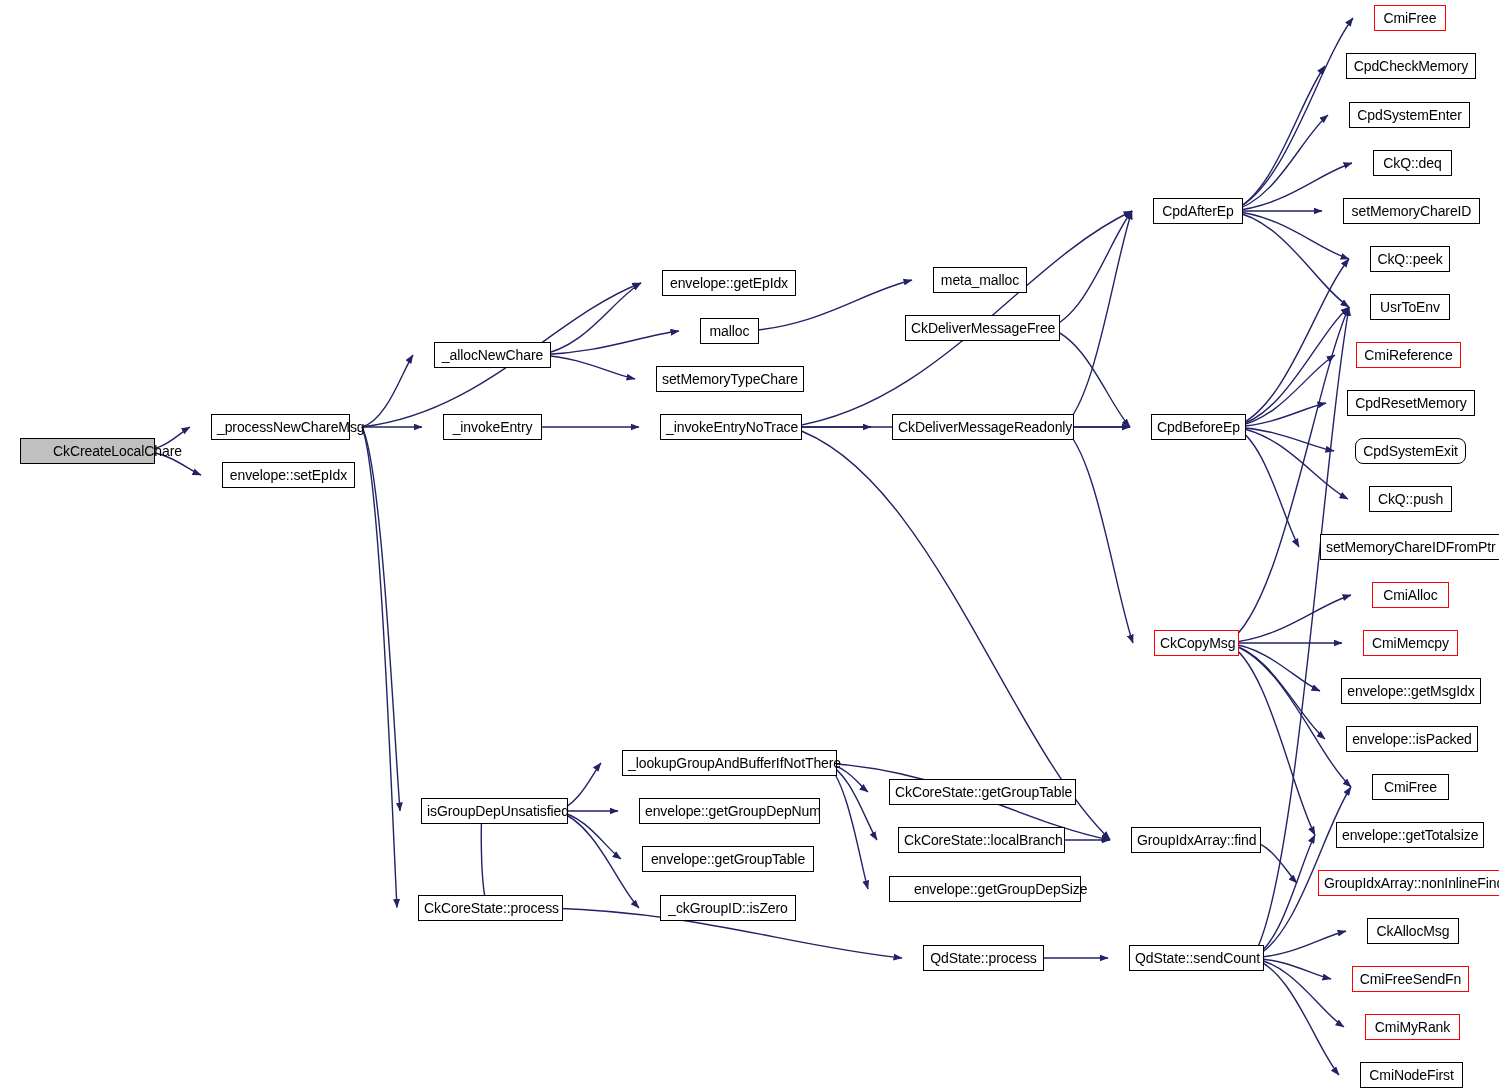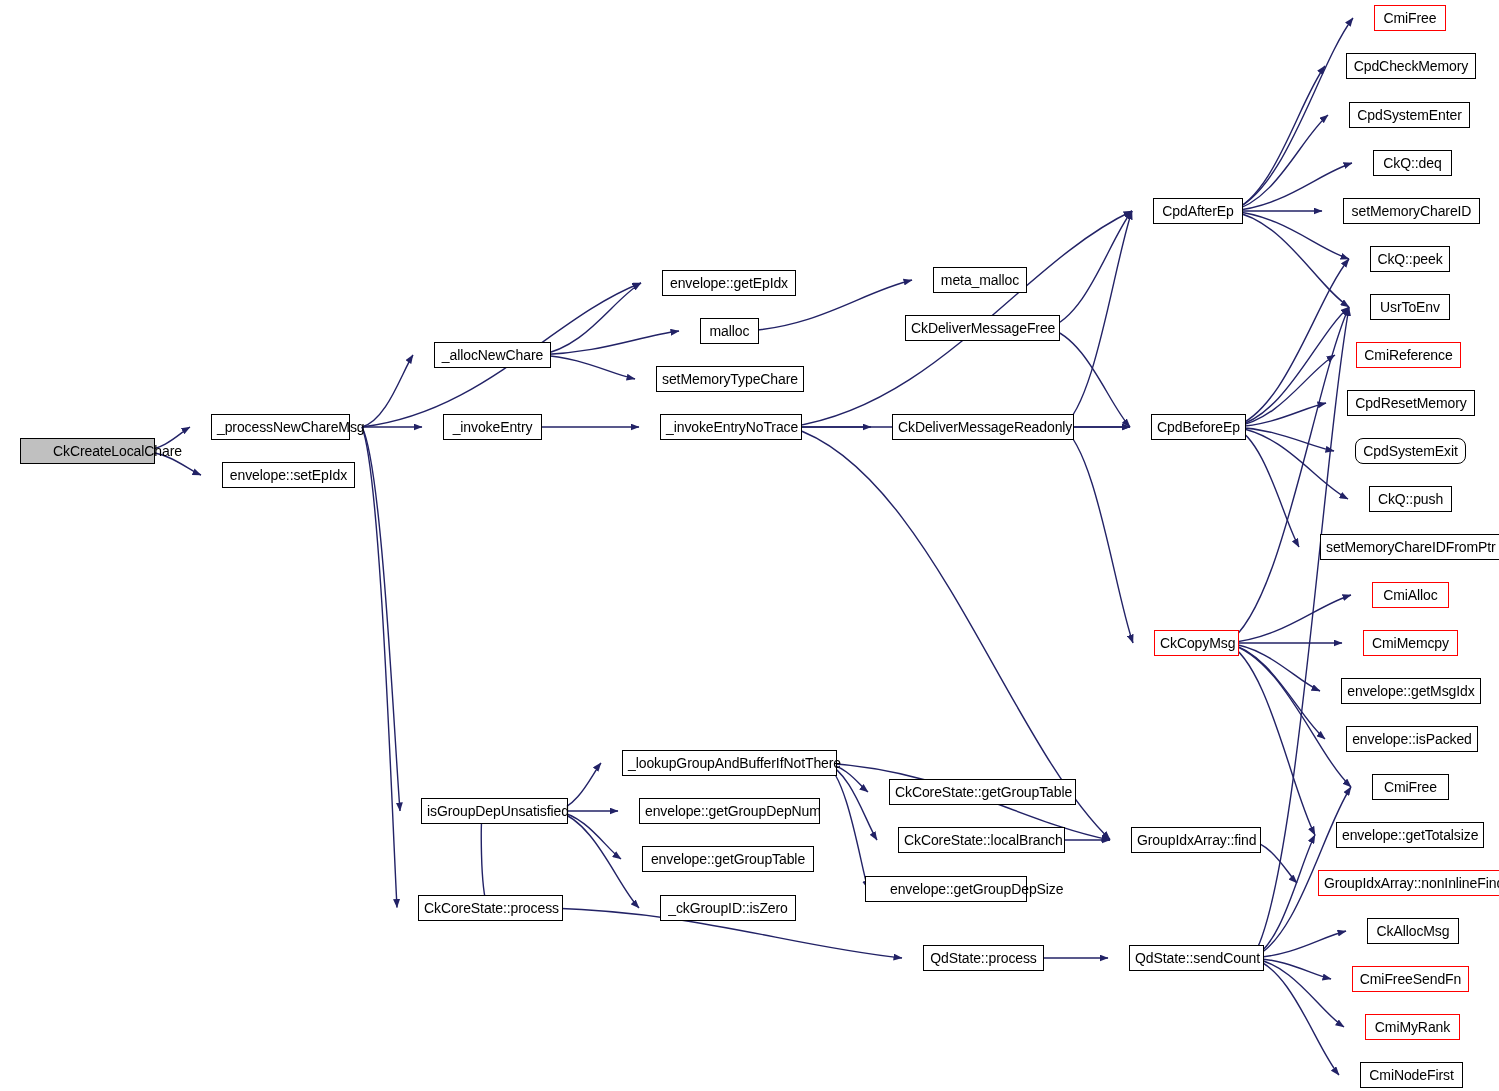--- a/index.html
+++ b/index.html
@@ -138,21 +138,21 @@
       <div class="node" style="left: 648px; top: 414px; width: 142px;">_invokeEntryNoTrace</div>
       <div class="node" style="left: 610px; top: 750px; width: 215px;">_lookupGroupAndBufferIfNotThere</div>
       <div class="node" style="left: 627px; top: 798px; width: 181px;">envelope::getGroupDepNum</div>
       <div class="node" style="left: 630px; top: 846px; width: 172px;">envelope::getGroupTable</div>
       <div class="node" style="left: 648px; top: 895px; width: 136px;">_ckGroupID::isZero</div>
       <div class="node" style="left: 921px; top: 267px; width: 94px;">meta_malloc</div>
       <div class="node" style="left: 893px; top: 315px; width: 155px;">CkDeliverMessageFree</div>
       <div class="node" style="left: 880px; top: 414px; width: 182px;">CkDeliverMessageReadonly</div>
       <div class="node" style="left: 877px; top: 779px; width: 187px;">CkCoreState::getGroupTable</div>
       <div class="node" style="left: 886px; top: 827px; width: 167px;">CkCoreState::localBranch</div>
-      <div class="node" style="left: 853px; top: 876px; width: 162px; padding-left: 24px;">envelope::getGroupDepSize</div>
+      <div class="node" style="left: 877px; top: 876px; width: 192px; padding-left: 24px;">envelope::getGroupDepSize</div>
       <div class="node" style="left: 911px; top: 945px; width: 121px;">QdState::process</div>
       <div class="node" style="left: 1141px; top: 198px; width: 90px;">CpdAfterEp</div>
       <div class="node" style="left: 1139px; top: 414px; width: 95px;">CpdBeforeEp</div>
       <div class="node hl" style="left: 1142px; top: 630px; width: 85px; text-align: center;">CkCopyMsg</div>
       <div class="node" style="left: 1119px; top: 827px; width: 130px;">GroupIdxArray::find</div>
       <div class="node" style="left: 1117px; top: 945px; width: 135px;">QdState::sendCount</div>
       <div class="node hl" style="left: 1362px; top: 5px; width: 72px;">CmiFree</div>
       <div class="node" style="left: 1334px; top: 53px; width: 130px;">CpdCheckMemory</div>
       <div class="node" style="left: 1337px; top: 102px; width: 121px;">CpdSystemEnter</div>
       <div class="node" style="left: 1361px; top: 150px; width: 79px;">CkQ::deq</div>

